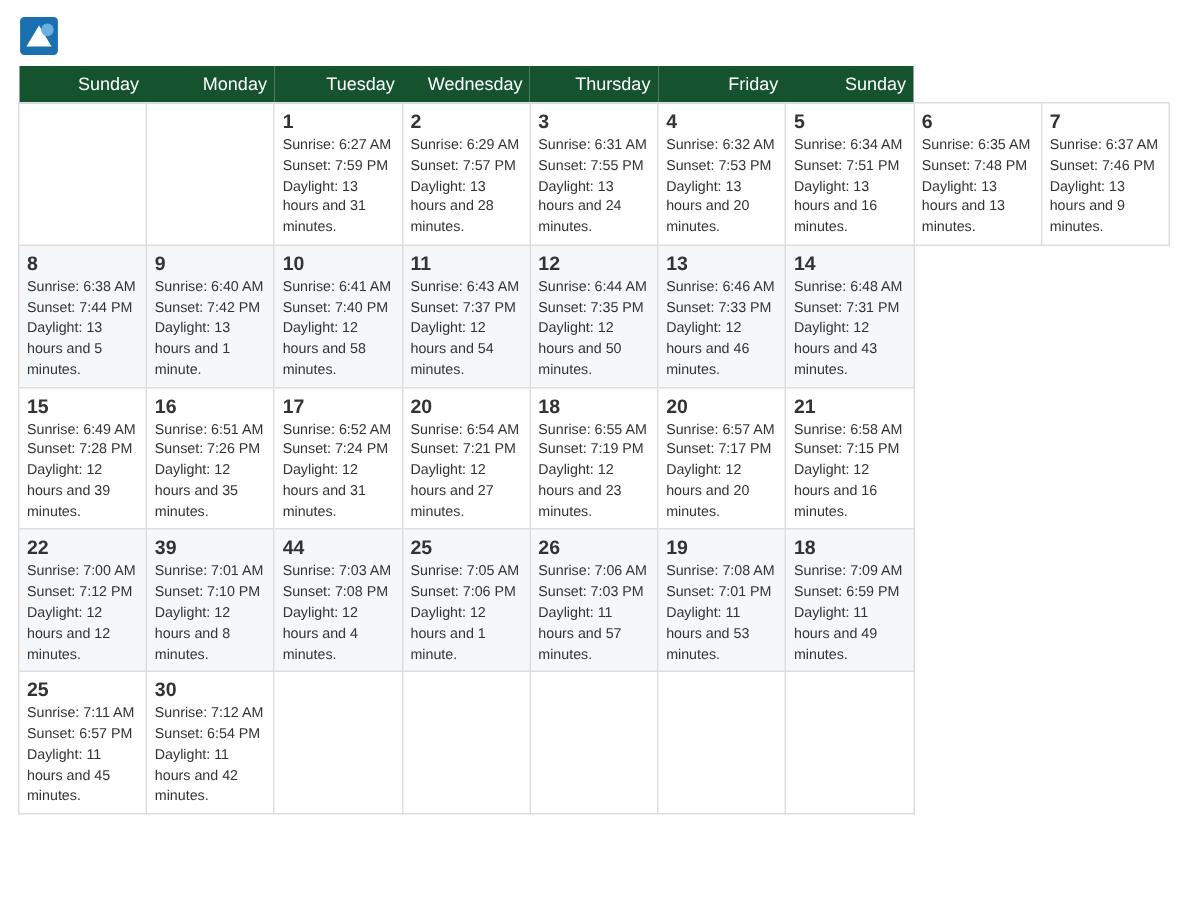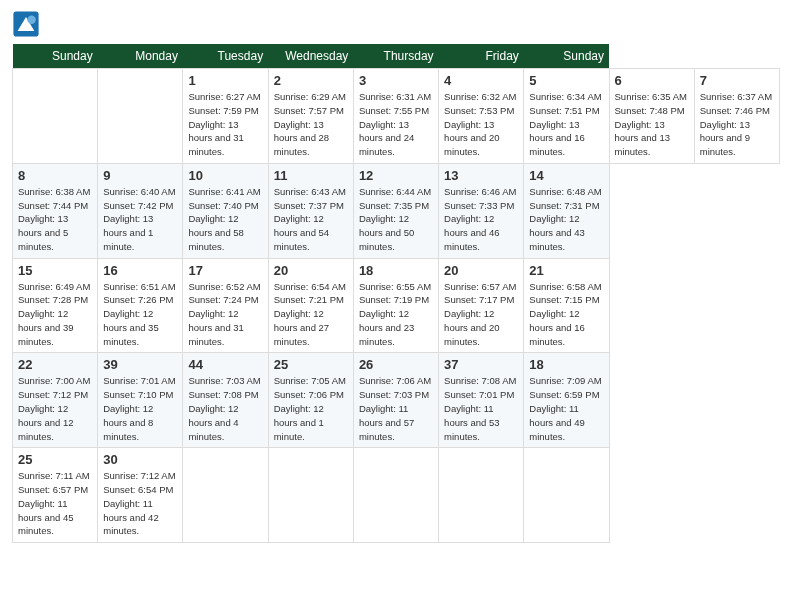--- a/index.html
+++ b/index.html
@@ -233,21 +233,21 @@
           </td>
           <td>
             <span class="day-num">25</span>
             <div class="day-info">Sunrise: 7:05 AM<br>Sunset: 7:06 PM<br>Daylight: 12 hours and 1 minute.</div>
           </td>
           <td>
             <span class="day-num">26</span>
             <div class="day-info">Sunrise: 7:06 AM<br>Sunset: 7:03 PM<br>Daylight: 11 hours and 57 minutes.</div>
           </td>
           <td>
-            <span class="day-num">37</span>
+            <span class="day-num">19</span>
             <div class="day-info">Sunrise: 7:08 AM<br>Sunset: 7:01 PM<br>Daylight: 11 hours and 53 minutes.</div>
           </td>
           <td>
             <span class="day-num">18</span>
             <div class="day-info">Sunrise: 7:09 AM<br>Sunset: 6:59 PM<br>Daylight: 11 hours and 49 minutes.</div>
           </td>
         </tr>
         <tr>
           <td>
             <span class="day-num">25</span>

